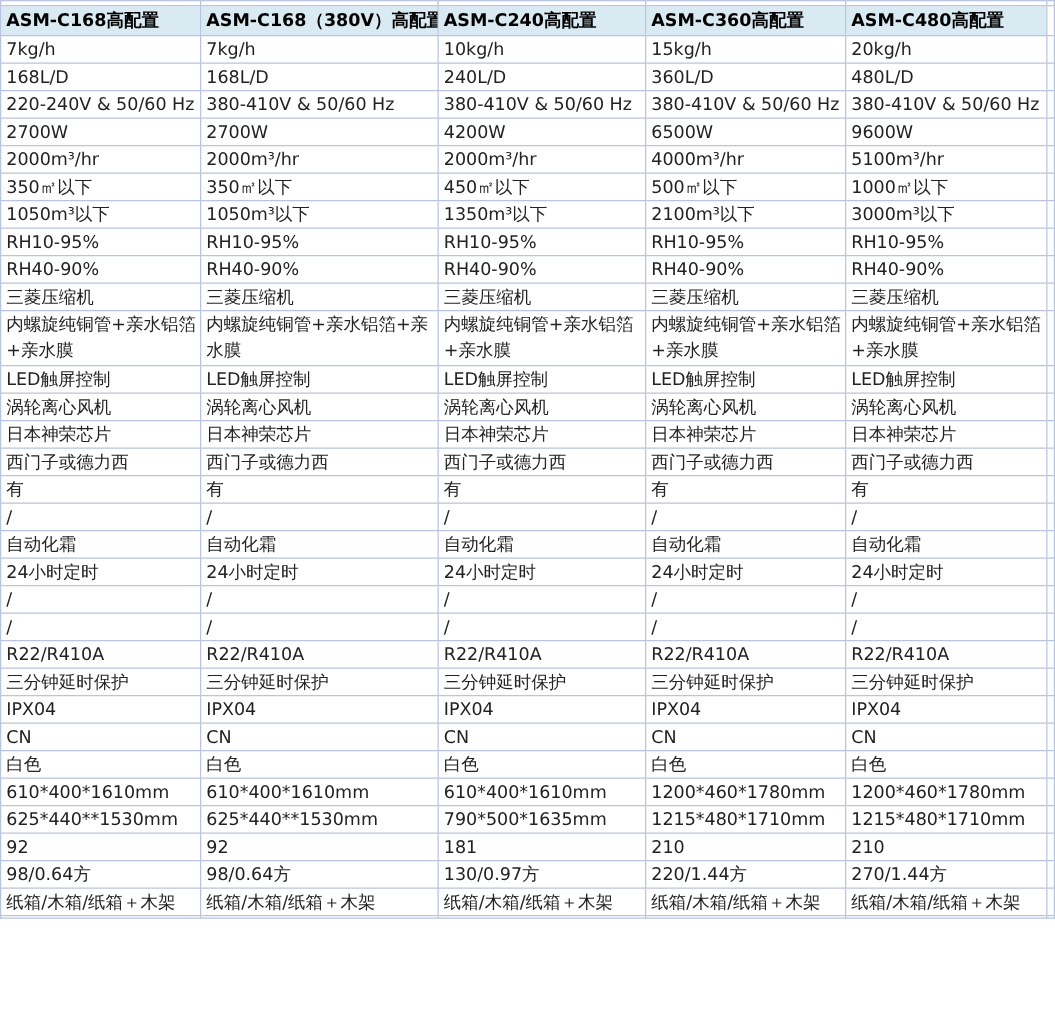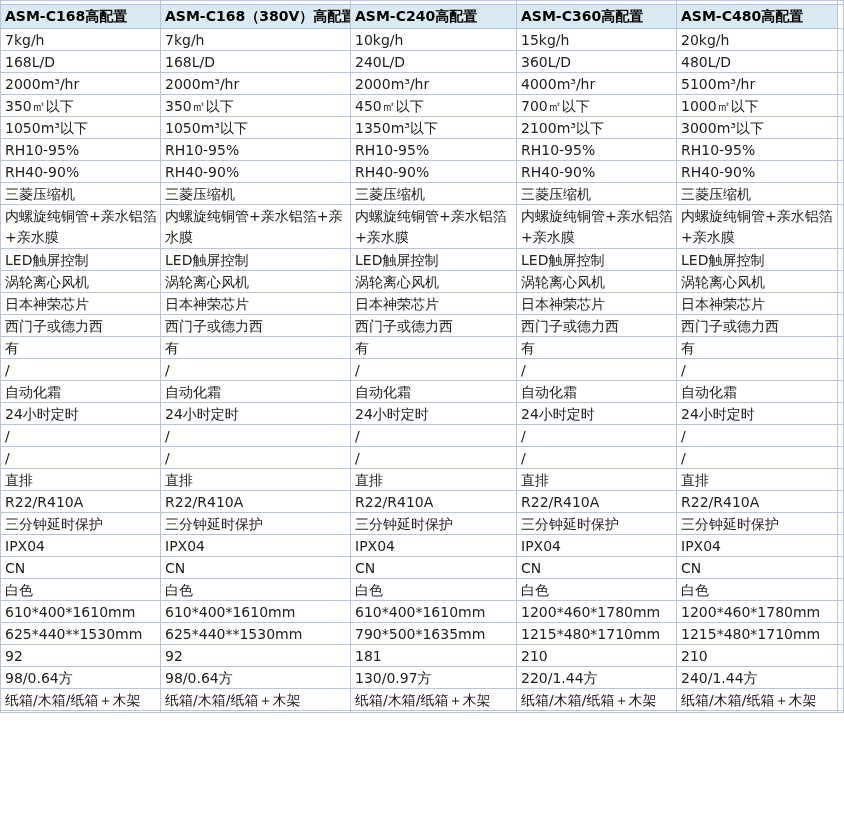--- a/index.html
+++ b/index.html
@@ -91,32 +91,48 @@
         </tr>
         <tr>
           <td>168L/D</td>
           <td>168L/D</td>
           <td>240L/D</td>
           <td>360L/D</td>
           <td>480L/D</td>
           <td class="sliver-col"></td>
         </tr>
         <tr>
+          <td>220-240V &amp; 50/60 Hz</td>
+          <td>380-410V &amp; 50/60 Hz</td>
+          <td>380-410V &amp; 50/60 Hz</td>
+          <td>380-410V &amp; 50/60 Hz</td>
+          <td>380-410V &amp; 50/60 Hz</td>
+          <td class="sliver-col"></td>
+        </tr>
+        <tr>
+          <td>2700W</td>
+          <td>2700W</td>
+          <td>4200W</td>
+          <td>6500W</td>
+          <td>9600W</td>
+          <td class="sliver-col"></td>
+        </tr>
+        <tr>
           <td>2000m³/hr</td>
           <td>2000m³/hr</td>
           <td>2000m³/hr</td>
           <td>4000m³/hr</td>
           <td>5100m³/hr</td>
           <td class="sliver-col"></td>
         </tr>
         <tr>
           <td>350㎡以下</td>
           <td>350㎡以下</td>
           <td>450㎡以下</td>
-          <td>700㎡以下</td>
+          <td>500㎡以下</td>
           <td>1000㎡以下</td>
           <td class="sliver-col"></td>
         </tr>
         <tr>
           <td>1050m³以下</td>
           <td>1050m³以下</td>
           <td>1350m³以下</td>
           <td>2100m³以下</td>
           <td>3000m³以下</td>
           <td class="sliver-col"></td>
@@ -227,28 +243,20 @@
         </tr>
         <tr>
           <td>/</td>
           <td>/</td>
           <td>/</td>
           <td>/</td>
           <td>/</td>
           <td class="sliver-col"></td>
         </tr>
         <tr>
-          <td>直排</td>
-          <td>直排</td>
-          <td>直排</td>
-          <td>直排</td>
-          <td>直排</td>
-          <td class="sliver-col"></td>
-        </tr>
-        <tr>
           <td>R22/R410A</td>
           <td>R22/R410A</td>
           <td>R22/R410A</td>
           <td>R22/R410A</td>
           <td>R22/R410A</td>
           <td class="sliver-col"></td>
         </tr>
         <tr>
           <td>三分钟延时保护</td>
           <td>三分钟延时保护</td>
@@ -303,21 +311,21 @@
           <td>181</td>
           <td>210</td>
           <td>210</td>
           <td class="sliver-col"></td>
         </tr>
         <tr>
           <td>98/0.64方</td>
           <td>98/0.64方</td>
           <td>130/0.97方</td>
           <td>220/1.44方</td>
-          <td>240/1.44方</td>
+          <td>270/1.44方</td>
           <td class="sliver-col"></td>
         </tr>
         <tr>
           <td>纸箱/木箱/纸箱＋木架</td>
           <td>纸箱/木箱/纸箱＋木架</td>
           <td>纸箱/木箱/纸箱＋木架</td>
           <td>纸箱/木箱/纸箱＋木架</td>
           <td>纸箱/木箱/纸箱＋木架</td>
           <td class="sliver-col"></td>
         </tr>

